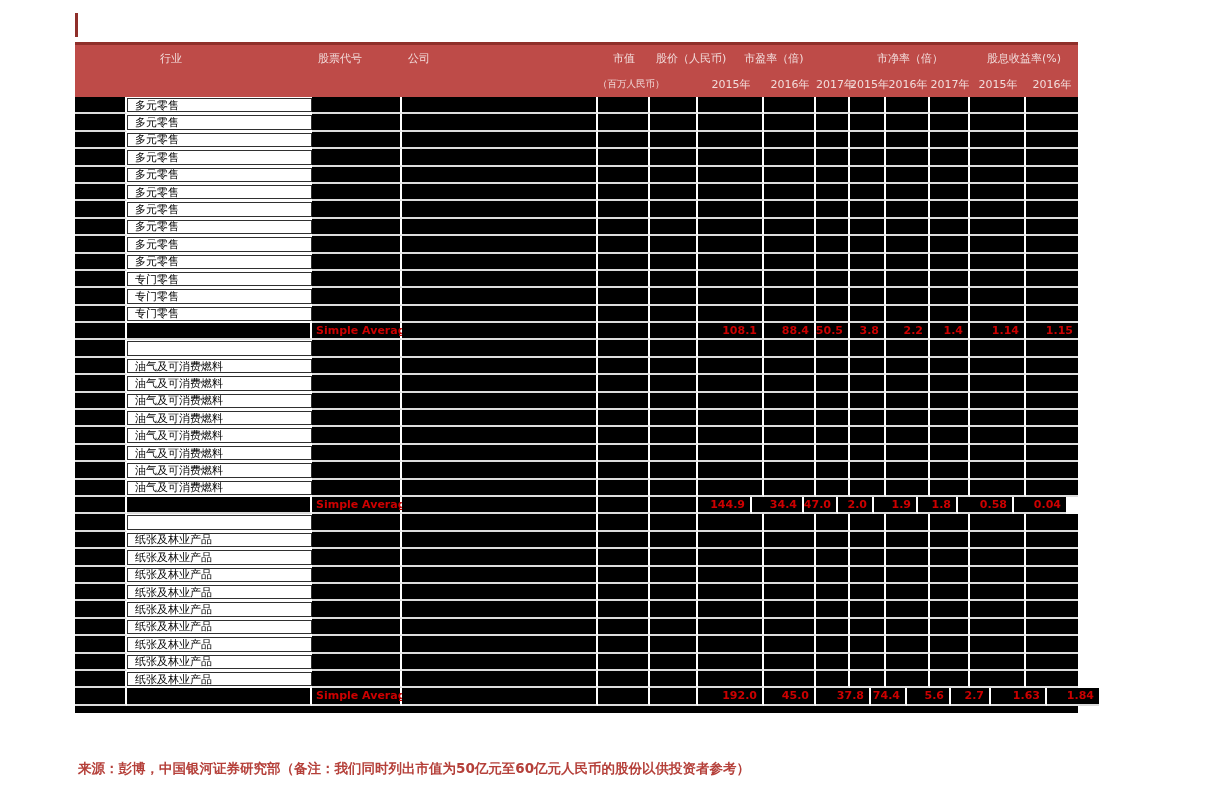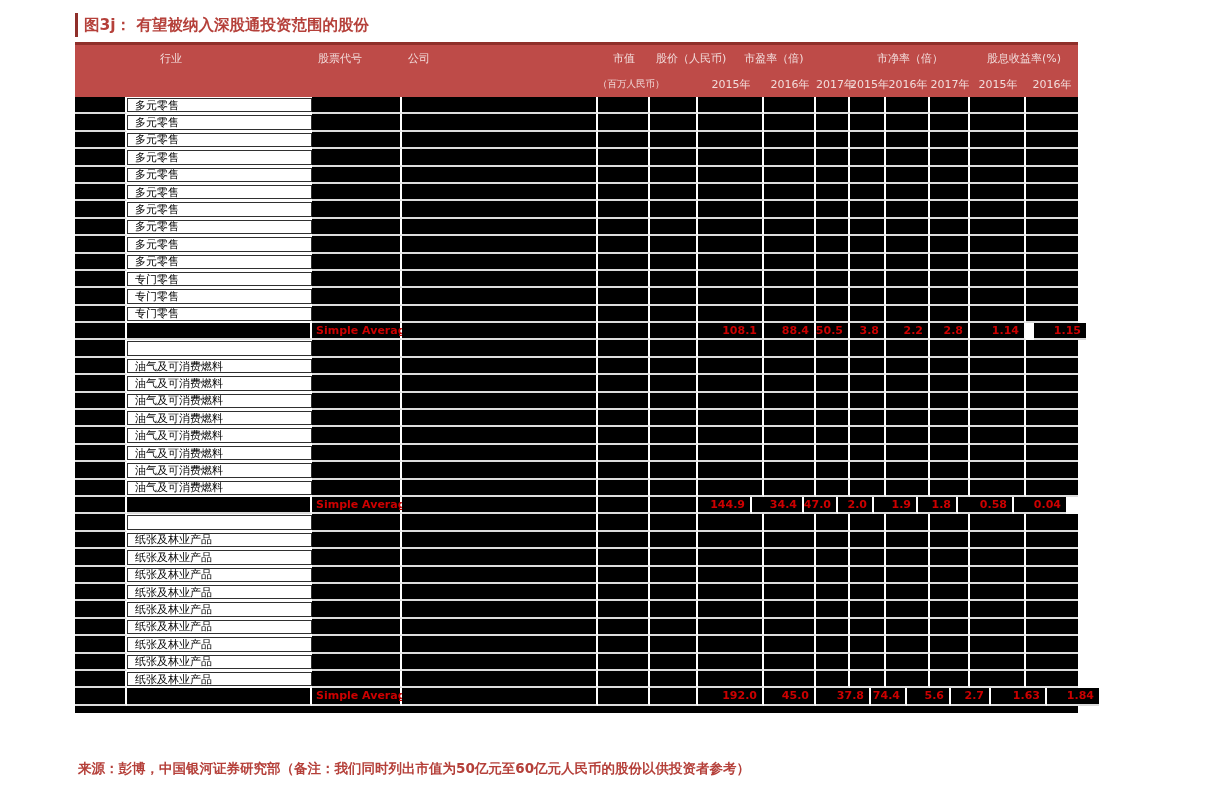--- a/index.html
+++ b/index.html
@@ -38,21 +38,20 @@
   .bottom-bar { height:7px; background:#000; }
 
   
   .src-note { position:absolute; left:78px; top:760px; color:#b5403a; font-weight:bold; font-size:13.5px; white-space:nowrap; }
 </style>
 </head>
 <body>
 
 <div class="title-bar">
   <div class="accent-bar"></div>
-  <div class="fig-title">图3j：  有望被纳入深股通投资范围的股份</div>
 </div>
 
 <div class="tbl">
   <div class="thead">
     <div class="hrow">
       <div class="h w0"></div>
       <div class="h w1 pad-industry">行业</div>
       <div class="h w2 left pad-sm">股票代号</div>
       <div class="h w3 left pad-sm">公司</div>
       <div class="h w4 center">市值</div>
@@ -292,23 +291,23 @@
         <div class="bc" style="width: 185px;"></div>
         <div class="bc avg-label" style="width: 90px;">Simple Average</div>
         <div class="bc" style="width: 196px;"></div>
         <div class="bc" style="width: 52px;"></div>
         <div class="bc" style="width: 48px;"></div>
         <div class="bc avg-val" style="width: 66px;">108.1</div>
         <div class="bc avg-val" style="width: 52px;">88.4</div>
         <div class="bc avg-val" style="width: 34px;">50.5</div>
         <div class="bc avg-val" style="width: 36px;">3.8</div>
         <div class="bc avg-val" style="width: 44px;">2.2</div>
-        <div class="bc avg-val" style="width: 40px;">2.8</div>
+        <div class="bc avg-val" style="width: 40px;">1.4</div>
         <div class="bc avg-val" style="width: 56px;">1.14</div>
-        <div class="bc avg-val" style="width: 52px; margin-left: 8px;">1.15</div>
+        <div class="bc avg-val" style="width: 52px;">1.15</div>
       </div>
       <div class="trow">
         <div class="bc" style="width: 52px;"></div>
         <div class="ic" style="width: 185px;"></div>
         <div class="bc" style="width: 90px;"></div>
         <div class="bc" style="width: 196px;"></div>
         <div class="bc" style="width: 52px;"></div>
         <div class="bc" style="width: 48px;"></div>
         <div class="bc" style="width: 66px;"></div>
         <div class="bc" style="width: 52px;"></div>

